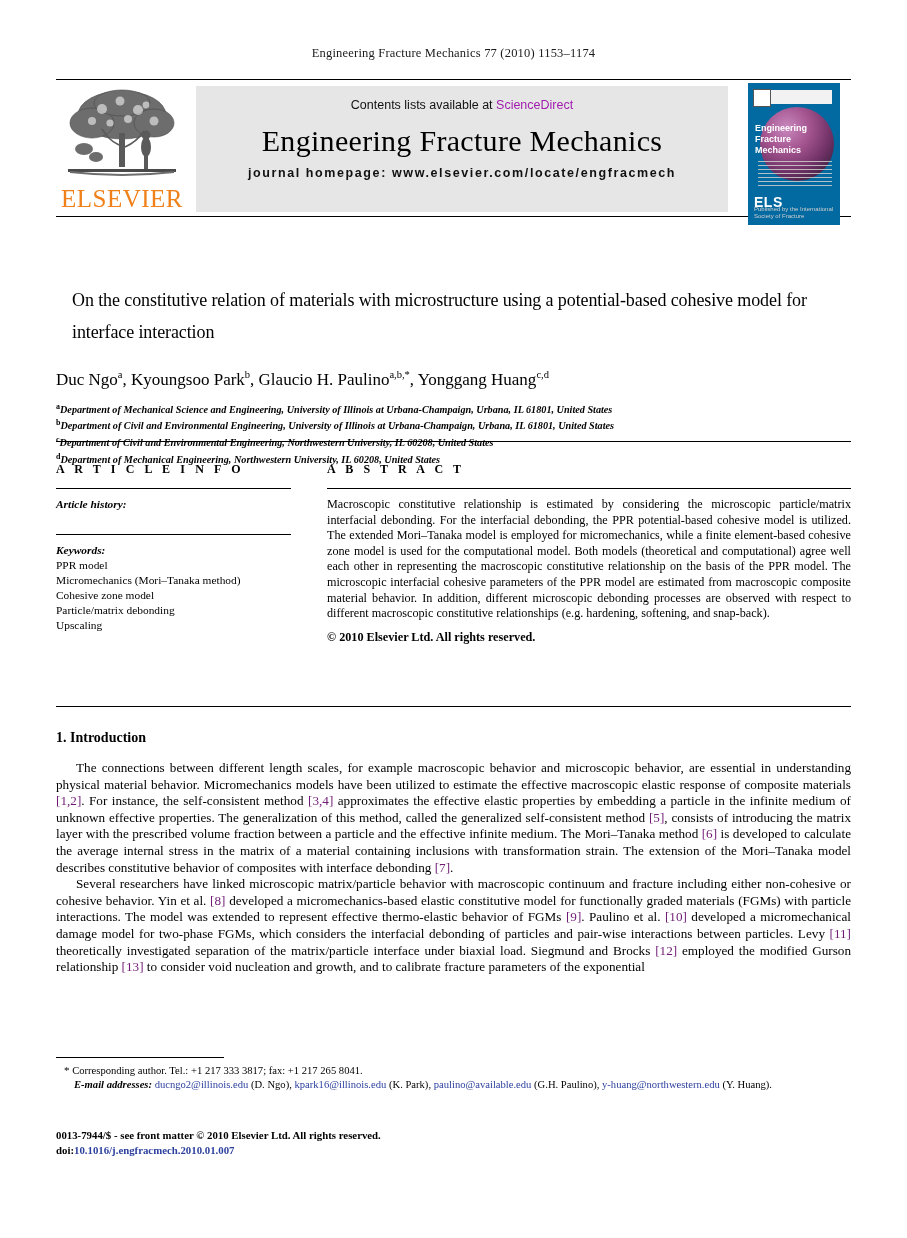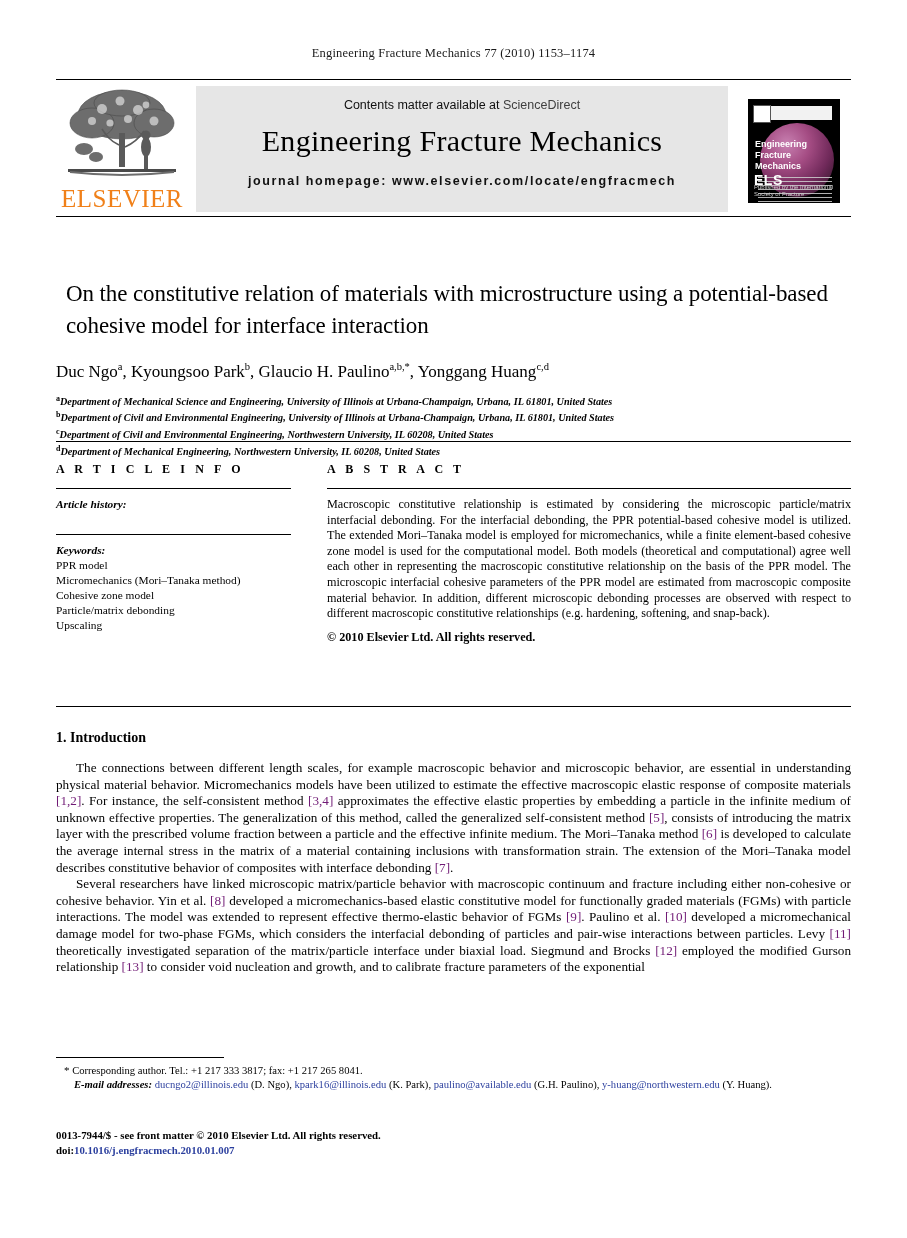--- a/index.html
+++ b/index.html
@@ -97,52 +97,52 @@
     position: absolute;
     top: 12px;
     left: 0;
     width: 532px;
     text-align: center;
     font-family: "Liberation Sans", sans-serif;
     font-size: 12.5px;
     color: #111;
   }
   .sciencedirect {
-    color: #404040;
+    color: #a21caf;
   }
   .journal-title {
     position: absolute;
     top: 38px;
     left: 0;
     width: 532px;
     text-align: center;
     font-family: "Liberation Serif", serif;
     font-size: 30px;
     color: #000;
     letter-spacing: 0.3px;
   }
   .journal-homepage {
     position: absolute;
-    top: 88px;
+    top: 80px;
     left: 0;
     width: 532px;
     text-align: center;
     font-family: "Liberation Sans", sans-serif;
     font-size: 12.5px;
     font-weight: bold;
     letter-spacing: 1.6px;
     color: #111;
   }
   .cover-thumb {
     position: absolute;
-    top: 20px;
+    top: 4px;
     left: 692px;
     width: 92px;
-    height: 104px;
-    background: #000000;
+    height: 142px;
+    background: #0369a1;
     overflow: hidden;
   }
   .cover-topbar {
     position: absolute;
     top: 7px;
     left: 8px;
     width: 76px;
     height: 14px;
     background: #f2f2f2;
   }
@@ -206,24 +206,24 @@
   }
 
   
   .title-block {
     position: absolute;
     top: 268px;
     left: 56px;
     width: 795px;
   }
   .article-title {
-    font-size: 23px;
+    font-size: 18px;
     line-height: 32px;
     font-weight: normal;
-    margin: 10px;
+    margin: 16px;
     letter-spacing: -0.1px;
   }
   .authors {
     margin-top: 14px;
     font-size: 17px;
     line-height: 22px;
   }
   .authors sup {
     font-size: 10.5px;
     vertical-align: super;
@@ -419,21 +419,21 @@
           <ellipse cx="34" cy="72" rx="7" ry="5"></ellipse>
         </g>
         <rect x="6" y="84" width="108" height="3" fill="#4a4a4a"></rect>
         <path d="M8 87 Q60 93 112 87" stroke="#6d6d6d" stroke-width="2" fill="none"></path>
       </svg>
       <div class="elsevier-wordmark">ELSEVIER</div>
     </div>
 
     <div class="journal-band">
       <div class="contents-line">
-        <span>Contents matter available at </span><span class="sciencedirect">ScienceDirect</span>
+        <span>Contents lists available at </span><span class="sciencedirect">ScienceDirect</span>
       </div>
       <div class="journal-title">Engineering Fracture Mechanics</div>
       <div class="journal-homepage">journal homepage: www.elsevier.com/locate/engfracmech</div>
     </div>
 
     <div class="cover-thumb">
       <div class="cover-topbar"></div>
       <div class="cover-badge"></div>
       <div class="cover-sphere"></div>
       <div class="cover-lines"></div>

